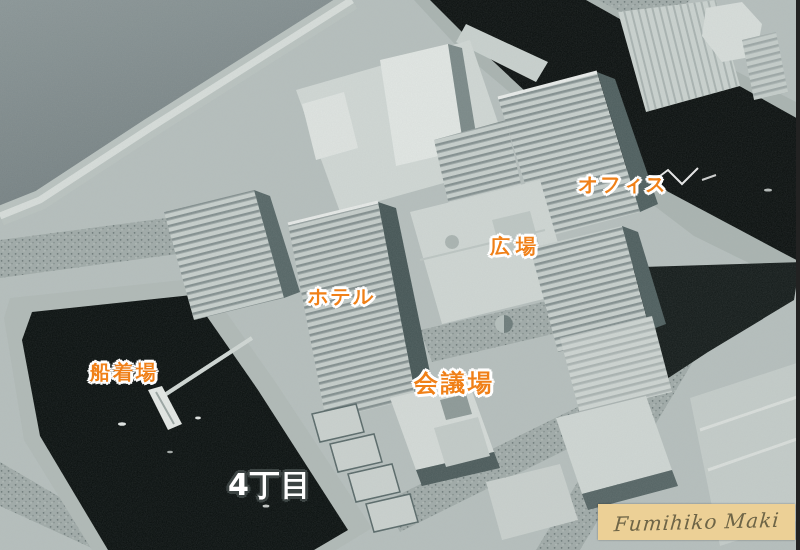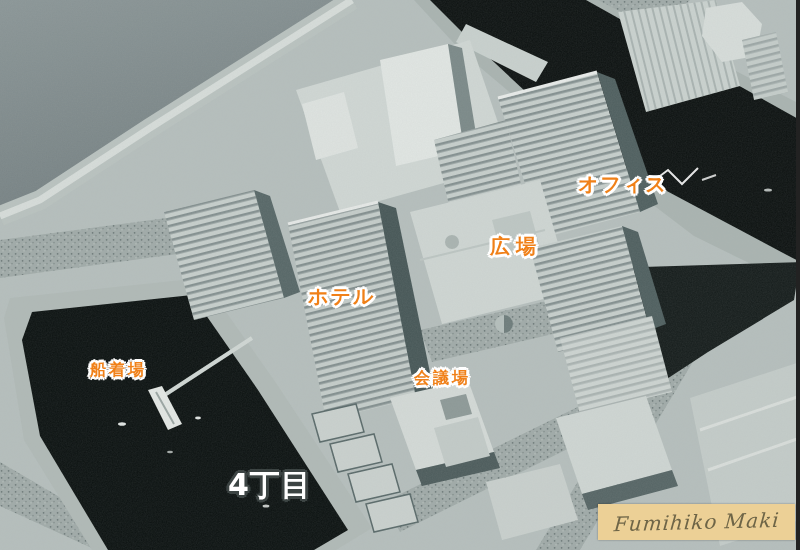--- a/index.html
+++ b/index.html
@@ -20,22 +20,22 @@
   .jp-label.white{
     color:var(--district_white);
     text-shadow:
       -2px -2px 0 var(--district_outline), 0 -3px 0 var(--district_outline), 2px -2px 0 var(--district_outline),
       -3px 0 0 var(--district_outline), 3px 0 0 var(--district_outline),
       -2px 2px 0 var(--district_outline), 0 3px 0 var(--district_outline), 2px 2px 0 var(--district_outline);
   }
   .lbl-office     {left:578px;top:174px;font-size:20px;letter-spacing:2px;}
   .lbl-plaza      {left:453px;top:236px;font-size:20px;letter-spacing:6px;padding-left:37px;}
   .lbl-hotel      {left:264px;top:286px;font-size:20px;letter-spacing:2px;margin-left:44px;}
-  .lbl-conference {left:414px;top:371px;font-size:16px;letter-spacing:3px;font-family:Liberation Mono, monospace;}
-  .lbl-dock       {left:90px;top:362px;font-size:16px;letter-spacing:3px;}
+  .lbl-conference {left:414px;top:371px;font-size:24px;letter-spacing:3px;}
+  .lbl-dock       {left:90px;top:362px;font-size:20px;letter-spacing:3px;}
   .lbl-district   {left:228px;top:470px;font-size:30px;letter-spacing:1px;}
   .signature-plate{
     position:absolute;left:598px;top:504px;width:197px;height:36px;
     background:var(--signature_bg);
     display:flex;align-items:center;justify-content:center;
     box-shadow:0 0 2px rgba(0,0,0,.35);
   }
   .signature-text{
     font-family:"DejaVu Serif","Liberation Serif",serif;
     font-style:italic;font-size:20px;letter-spacing:1px;

